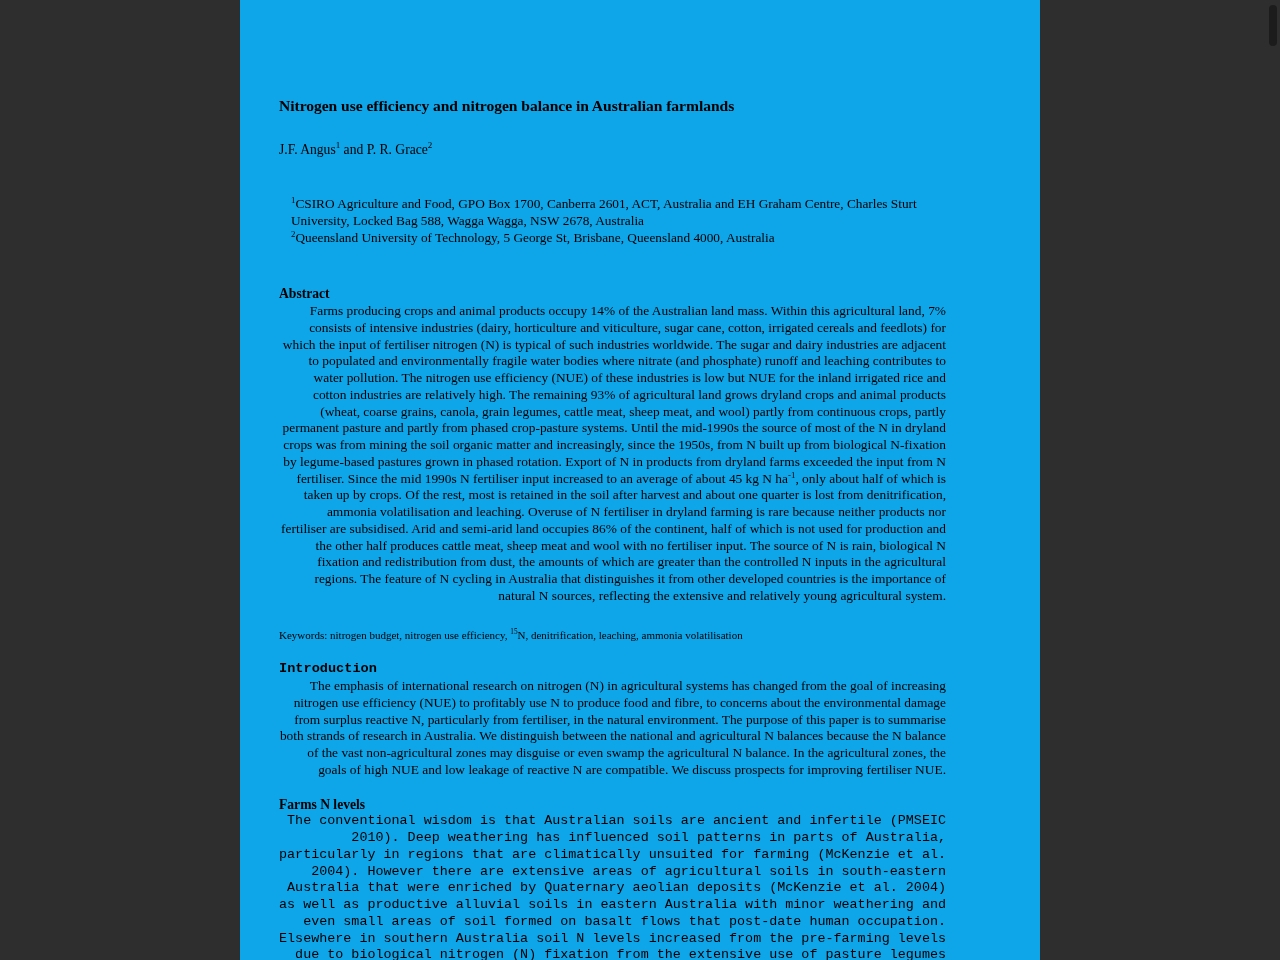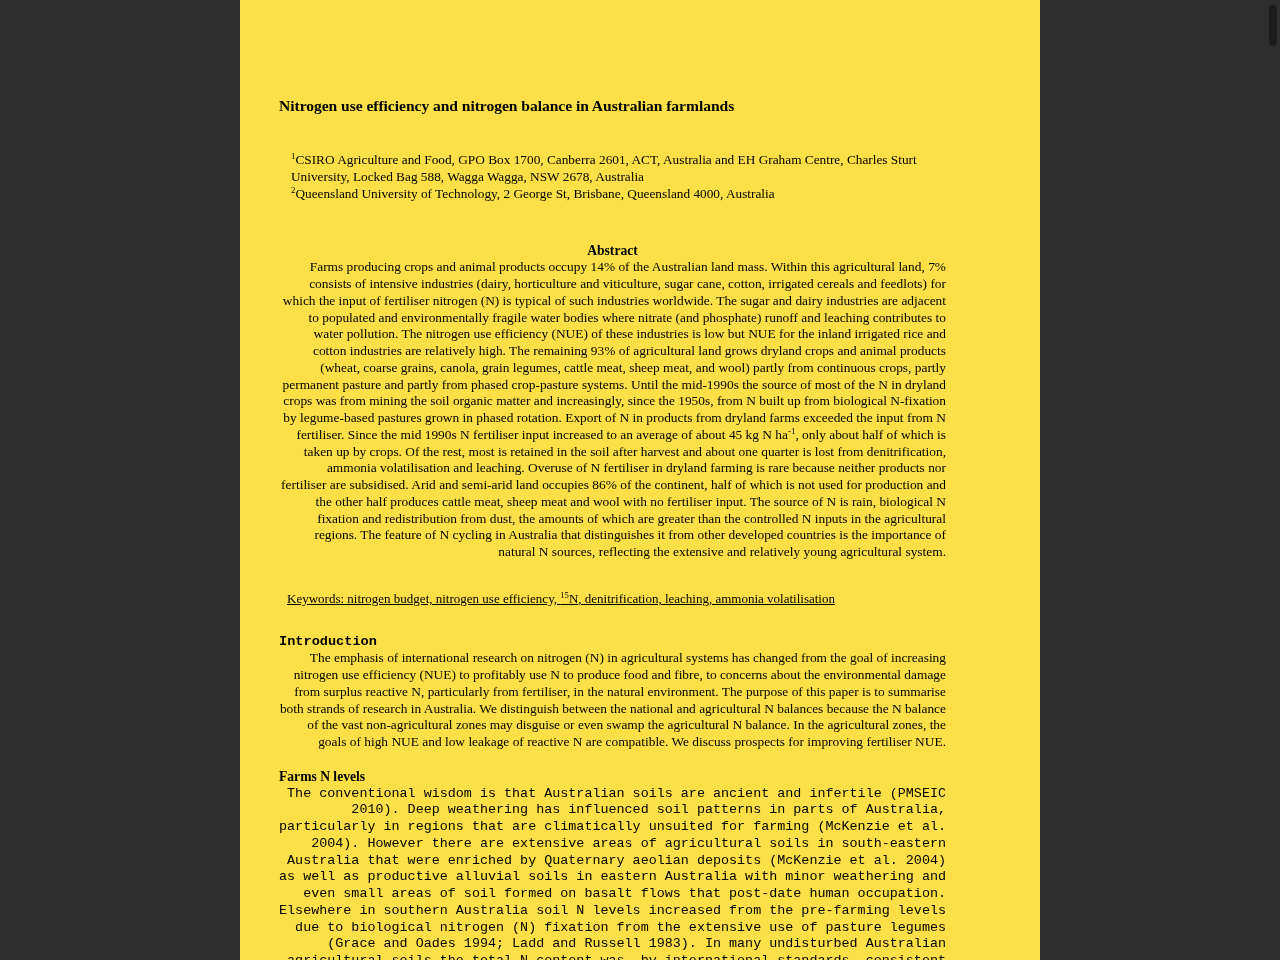--- a/index.html
+++ b/index.html
@@ -19,21 +19,21 @@
     height: 960px;
     background: #2e2e2e;
     overflow: hidden;
   }
   #page {
     position: absolute;
     left: 240px;
     top: 0;
     width: 800px;
     height: 960px;
-    background: #fde047;
+    background: #0ea5e9;
     overflow: hidden;
   }
   #page-inner {
     position: absolute;
     left: 39px;
     top: 0;
     width: 667px;
   }
   .title {
     font-size: 15.6px;
@@ -58,38 +58,37 @@
     margin: 12px;
     padding-top: 25px;
   }
   .sec-head {
     font-size: 13.6px;
     font-weight: bold;
     line-height: 16.8px;
     color: #000;
     margin: 0;
   }
-  .sec-head.abstract-head { padding-top: 28px; text-align: center; }
+  .sec-head.abstract-head { padding-top: 28px; }
   .sec-head.intro-head { padding-top: 18px; font-family: Liberation Mono, monospace; }
   .sec-head.soil-head { padding-top: 18px; }
   .body-par {
     font-size: 13.4px;
     line-height: 16.75px;
     color: #000;
     margin: 0;
     text-align: right;
     hyphens: none;
   }
   .keywords {
-    font-size: 13px;
+    font-size: 11px;
     line-height: 16.75px;
     color: #000;
-    margin: 8px;
+    margin: 0;
     padding-top: 22px;
-    text-decoration: underline;
   }
   sup {
     font-size: 0.66em;
     vertical-align: super;
     line-height: 0;
   }
   
   #scroll-track {
     position: absolute;
     right: 0;
@@ -115,22 +114,23 @@
 </head>
 <body>
 
 <div id="viewer">
 
   <div id="page">
     <div id="page-inner">
 
       <h1 class="title">Nitrogen use efficiency and nitrogen balance in Australian farmlands</h1>
 
+      <p class="authors"><span>J.F. Angus</span><sup>1</sup><span> and P. R. Grace</span><sup>2</sup></p>
 
-      <p class="affil"><sup>1</sup><span>CSIRO Agriculture and Food, GPO Box 1700, Canberra 2601, ACT, Australia and EH Graham Centre, Charles Sturt University, Locked Bag 588, Wagga Wagga, NSW 2678, Australia</span><br><sup>2</sup><span>Queensland University of Technology, 2 George St, Brisbane, Queensland 4000, Australia</span></p>
+      <p class="affil"><sup>1</sup><span>CSIRO Agriculture and Food, GPO Box 1700, Canberra 2601, ACT, Australia and EH Graham Centre, Charles Sturt University, Locked Bag 588, Wagga Wagga, NSW 2678, Australia</span><br><sup>2</sup><span>Queensland University of Technology, 5 George St, Brisbane, Queensland 4000, Australia</span></p>
 
       <h2 class="sec-head abstract-head">Abstract</h2>
       <p class="body-par"><span>Farms producing crops and animal products occupy 14% of the Australian land mass. Within this agricultural land, 7% consists of intensive industries (dairy, horticulture and viticulture, sugar cane, cotton, irrigated cereals and feedlots) for which the input of fertiliser nitrogen (N) is typical of such industries worldwide. The sugar and dairy industries are adjacent to populated and environmentally fragile water bodies where nitrate (and phosphate) runoff and leaching contributes to water pollution. The nitrogen use efficiency (NUE) of these industries is low but NUE for the inland irrigated rice and cotton industries are relatively high. The remaining 93% of agricultural land grows dryland crops and animal products (wheat, coarse grains, canola, grain legumes, cattle meat, sheep meat, and wool) partly from continuous crops, partly permanent pasture and partly from phased crop-pasture systems. Until the mid-1990s the source of most of the N in dryland crops was from mining the soil organic matter and increasingly, since the 1950s, from N built up from biological N-fixation by legume-based pastures grown in phased rotation. Export of N in products from dryland farms exceeded the input from N fertiliser. Since the mid 1990s N fertiliser input increased to an average of about 45 kg N ha</span><sup>-1</sup><span>, only about half of which is taken up by crops. Of the rest, most is retained in the soil after harvest and about one quarter is lost from denitrification, ammonia volatilisation and leaching. Overuse of N fertiliser in dryland farming is rare because neither products nor fertiliser are subsidised. Arid and semi-arid land occupies 86% of the continent, half of which is not used for production and the other half produces cattle meat, sheep meat and wool with no fertiliser input. The source of N is rain, biological N fixation and redistribution from dust, the amounts of which are greater than the controlled N inputs in the agricultural regions. The feature of N cycling in Australia that distinguishes it from other developed countries is the importance of natural N sources, reflecting the extensive and relatively young agricultural system.</span></p>
 
       <p class="keywords"><span>Keywords: nitrogen budget, nitrogen use efficiency, </span><sup>15</sup><span>N</span><span>, denitrification, leaching, ammonia volatilisation</span></p>
 
       <h2 class="sec-head intro-head">Introduction</h2>
       <p class="body-par">The emphasis of international research on nitrogen (N) in agricultural systems has changed from the goal of increasing nitrogen use efficiency (NUE) to profitably use N to produce food and fibre, to concerns about the environmental damage from surplus reactive N, particularly from fertiliser, in the natural environment. The purpose of this paper is to summarise both strands of research in Australia. We distinguish between the national and agricultural N balances because the N balance of the vast non-agricultural zones may disguise or even swamp the agricultural N balance.  In the agricultural zones, the goals of high NUE and low leakage of reactive N are compatible. We discuss prospects for improving fertiliser NUE.</p>
 
       <h2 class="sec-head soil-head">Farms N levels</h2>

